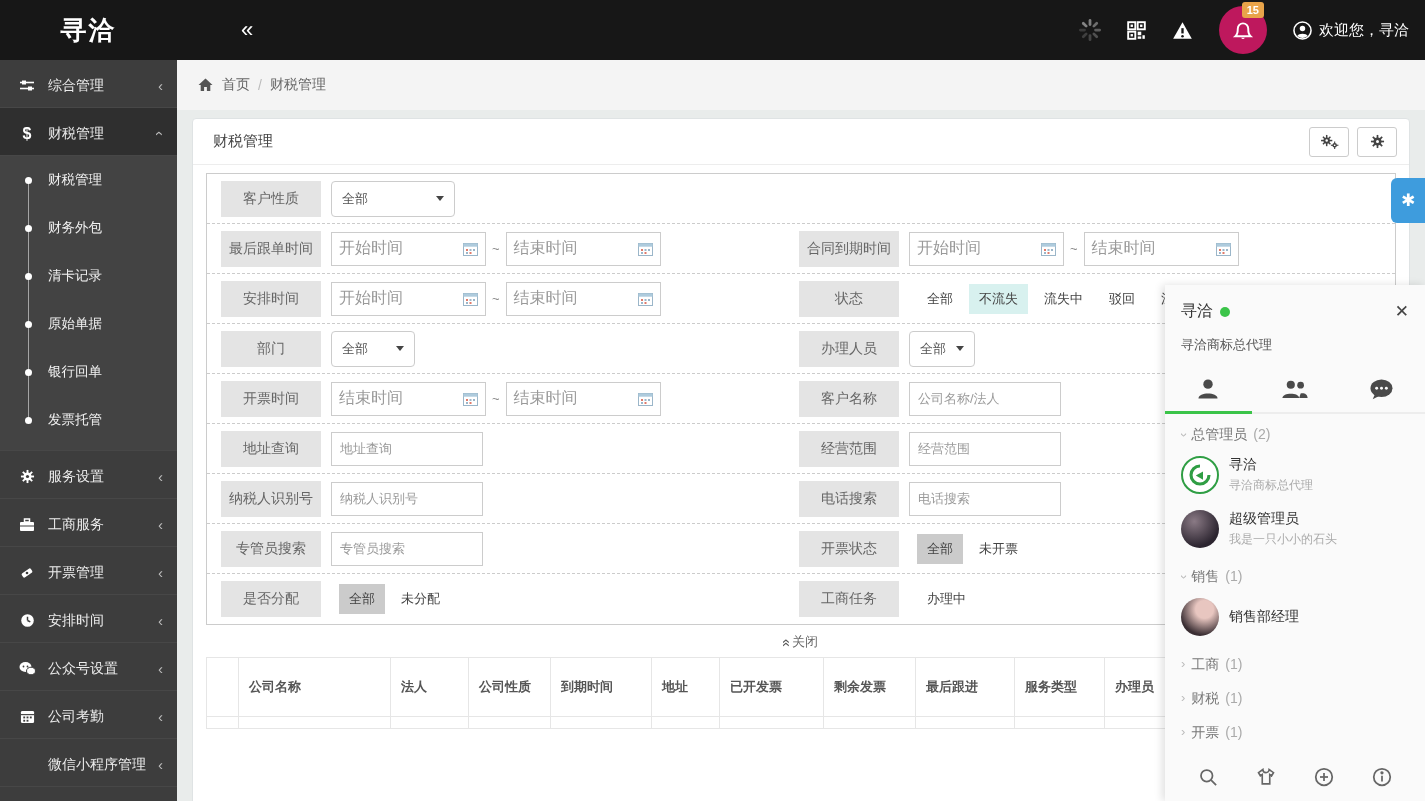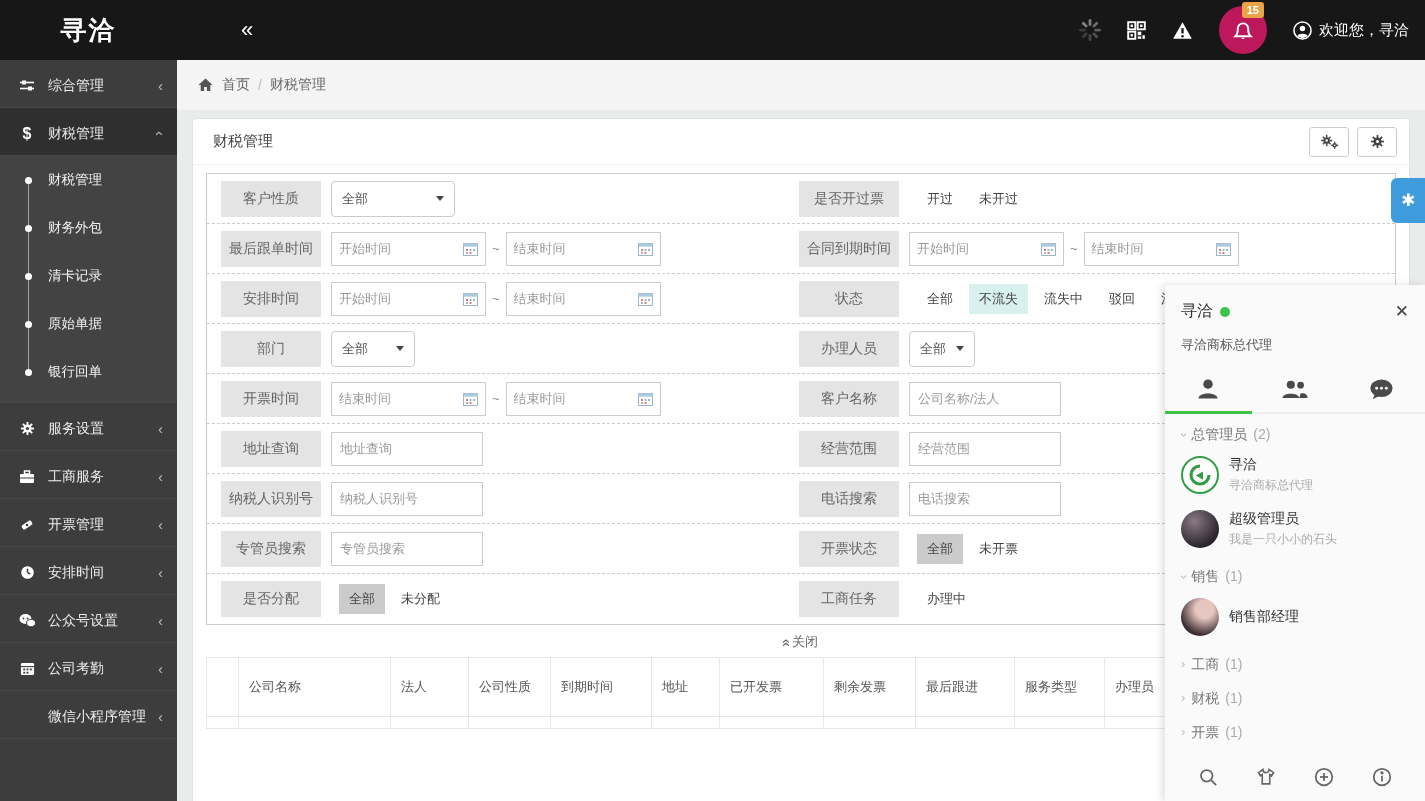--- a/index.html
+++ b/index.html
@@ -48,38 +48,38 @@
   .frow { height:50px; display:flex; align-items:center; border-bottom:1px dashed #ccc; }
   .frow:last-child { border-bottom:none; }
   .fcell { display:flex; align-items:center; }
   .fcell.lft { width:578px; }
   .fcell.rgt { flex:1; }
   .flabel { width:100px; height:36px; margin-left:14px; background:#e4e4e4; color:#666; font-size:14px; display:flex; align-items:center; justify-content:center; flex-shrink:0; }
   .fctrl { margin-left:10px; display:flex; align-items:center; gap:6px; }
   .sel { height:36px; border:1px solid #ccc; border-radius:4px; background:#fff; display:flex; align-items:center; padding:0 10px; font-size:13px; color:#555; cursor:pointer; }
   .sel .arr { margin-left:auto; width:0; height:0; border-left:4px solid transparent; border-right:4px solid transparent; border-top:5px solid #444; }
   .sel.w124 { width:124px; } .sel.w84 { width:84px; } .sel.w66 { width:66px; }
-  .dinput { width:155px; height:34px; border:1px solid #ccc; background:#fff; display:flex; align-items:center; padding:0 7px; font-size:13px; color:#9a9a9a; cursor:text; }
+  .dinput { width:155px; height:34px; border:1px solid #ccc; background:#fff; display:flex; align-items:center; padding:0 7px; font-size:16px; color:#9a9a9a; cursor:text; }
   .dinput svg { margin-left:auto; }
   .tilde { color:#888; font-size:13px; }
   .tinput { width:152px; height:34px; border:1px solid #ccc; background:#fff; padding:0 8px; font-size:13px; color:#444; font-family:inherit; }
   .tinput::placeholder { color:#9a9a9a; }
   .opts { background:#fff; display:flex; align-items:center; padding:4px 8px; gap:6px; }
   .opt { padding:6px 10px; font-size:13px; color:#444; cursor:pointer; white-space:nowrap; }
   .opt.sel-cyan { background:#d8f1ef; }
   .opt.sel-gray { background:#cbcbcb; }
 
   .collapse-bar { height:26px; display:flex; align-items:center; justify-content:center; gap:2px; color:#666; font-size:13px; cursor:pointer; margin-top:4px; }
   .chevs-up { display:inline-block; transform:rotate(90deg); font-size:14px; color:#555; letter-spacing:-2px; }
 
   
   .tbl-wrap { margin:2px 13px 0 13px; }
   table { border-collapse:collapse; table-layout:fixed; width:100%; background:#fff; }
   th, td { border:1px solid #e6e6e6; font-size:13px; text-align:left; overflow:hidden; }
-  th { color:#555; font-weight:normal; padding:20px 10px; background:#fff;margin-left:45px; }
+  th { color:#555; font-weight:bold; padding:20px 10px; background:#fff;margin-left:45px; }
   td { color:#777; padding:14px 10px; height:76px; }
   .c-red { color:#f42929; }
   .tag-green { color:#35a245; margin-left:4px; }
   .comp-l1 { color:#555; margin-bottom:4px; }
   .cut-row td { height:12px; padding:4px 10px; }
 
   
   .float-btn { position:absolute; right:0; top:178px; width:34px; height:45px; background:#3e9cdd; border-radius:6px 0 0 6px; display:flex; align-items:center; justify-content:center; color:#fff; font-size:17px; cursor:pointer; z-index:30; }
 
   
@@ -189,20 +189,21 @@
     <span class="sb-ic dollar">$</span>
     <span>财税管理</span>
     <span class="chev chev-up">‹</span>
   </div>
   <div class="submenu">
     <div class="sub-item">财税管理</div>
     <div class="sub-item">财务外包</div>
     <div class="sub-item">清卡记录</div>
     <div class="sub-item">原始单据</div>
     <div class="sub-item">银行回单</div>
+    <div class="sub-item">发票托管</div>
   </div>
   <div class="sb-item">
     <span class="sb-ic">
         <svg width="15" height="15" viewBox="0 0 16 16">
           <g stroke="#fff" stroke-width="2">
             <line x1="8" y1="1" x2="8" y2="15"></line>
             <line x1="1" y1="8" x2="15" y2="8"></line>
             <line x1="3" y1="3" x2="13" y2="13"></line>
             <line x1="13" y1="3" x2="3" y2="13"></line>
           </g>
@@ -333,29 +334,20 @@
       <div class="frow">
         <div class="fcell lft">
           <div class="flabel">客户性质</div>
           <div class="fctrl">
               <div class="sel w124">
                 <span>全部</span>
                 <span class="arr"></span>
               </div>
             </div>
         </div>
-        <div class="fcell rgt">
-          <div class="flabel">是否开过票</div>
-          <div class="fctrl">
-              <div class="opts">
-            <span class="opt">开过</span>
-            <span class="opt">未开过</span>
-          </div>
-            </div>
-        </div>
       </div>
 
       <div class="frow">
         <div class="fcell lft">
           <div class="flabel">最后跟单时间</div>
           <div class="fctrl">
             <div class="dinput">
                 <span>开始时间</span>
                 <svg width="15" height="14" viewBox="0 0 15 14">
                   <rect x=".5" y="1.5" width="14" height="12" fill="#fff" stroke="#9bb6c9"></rect>

